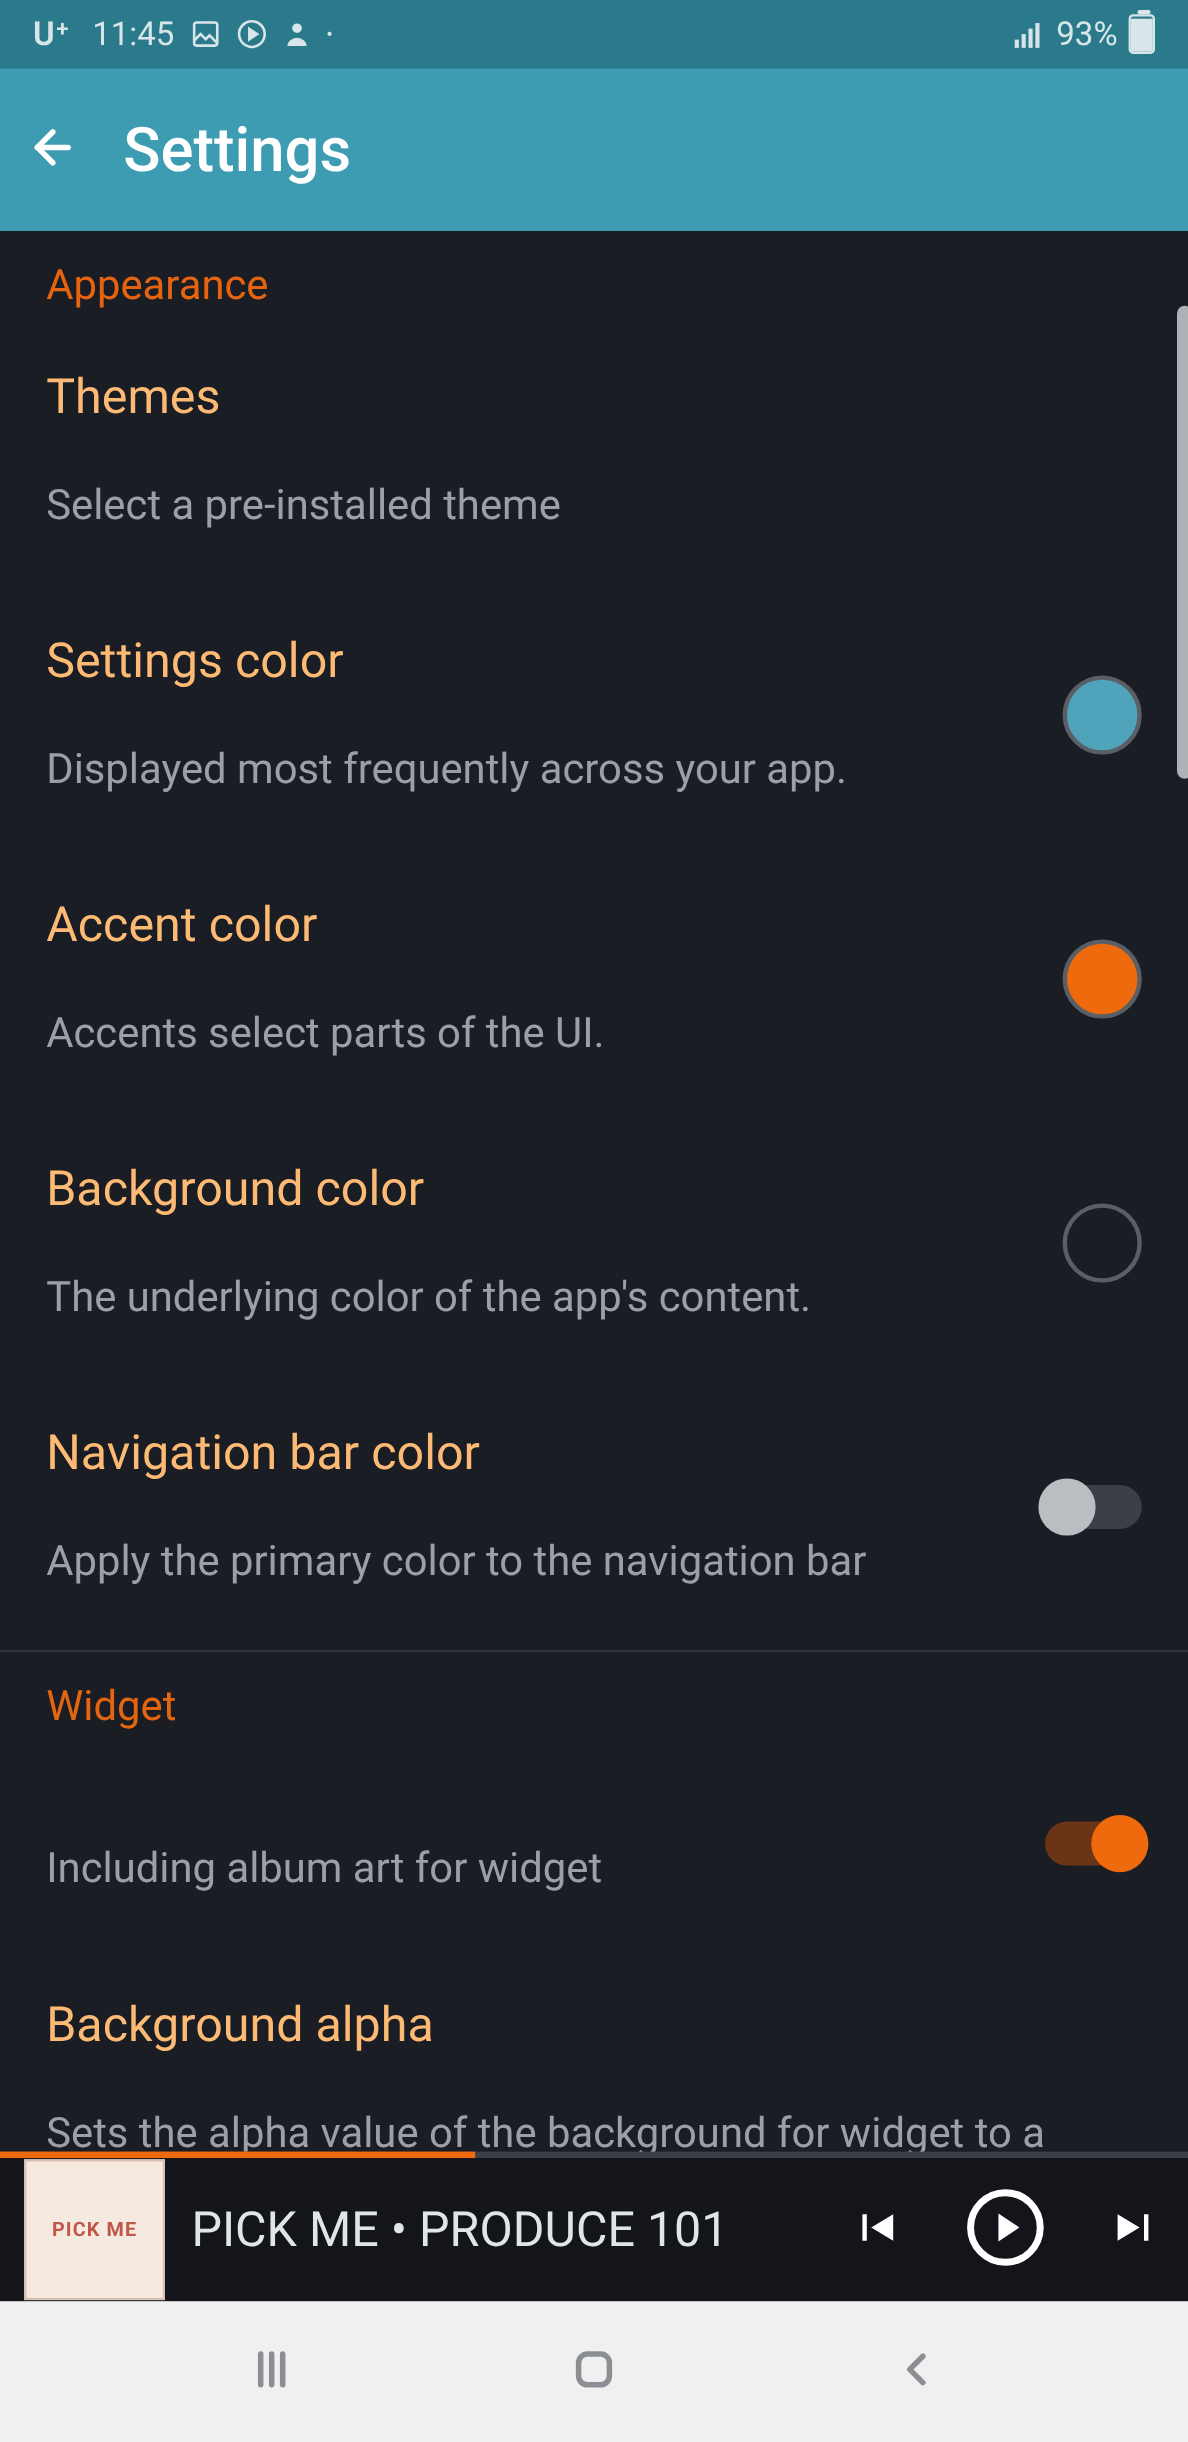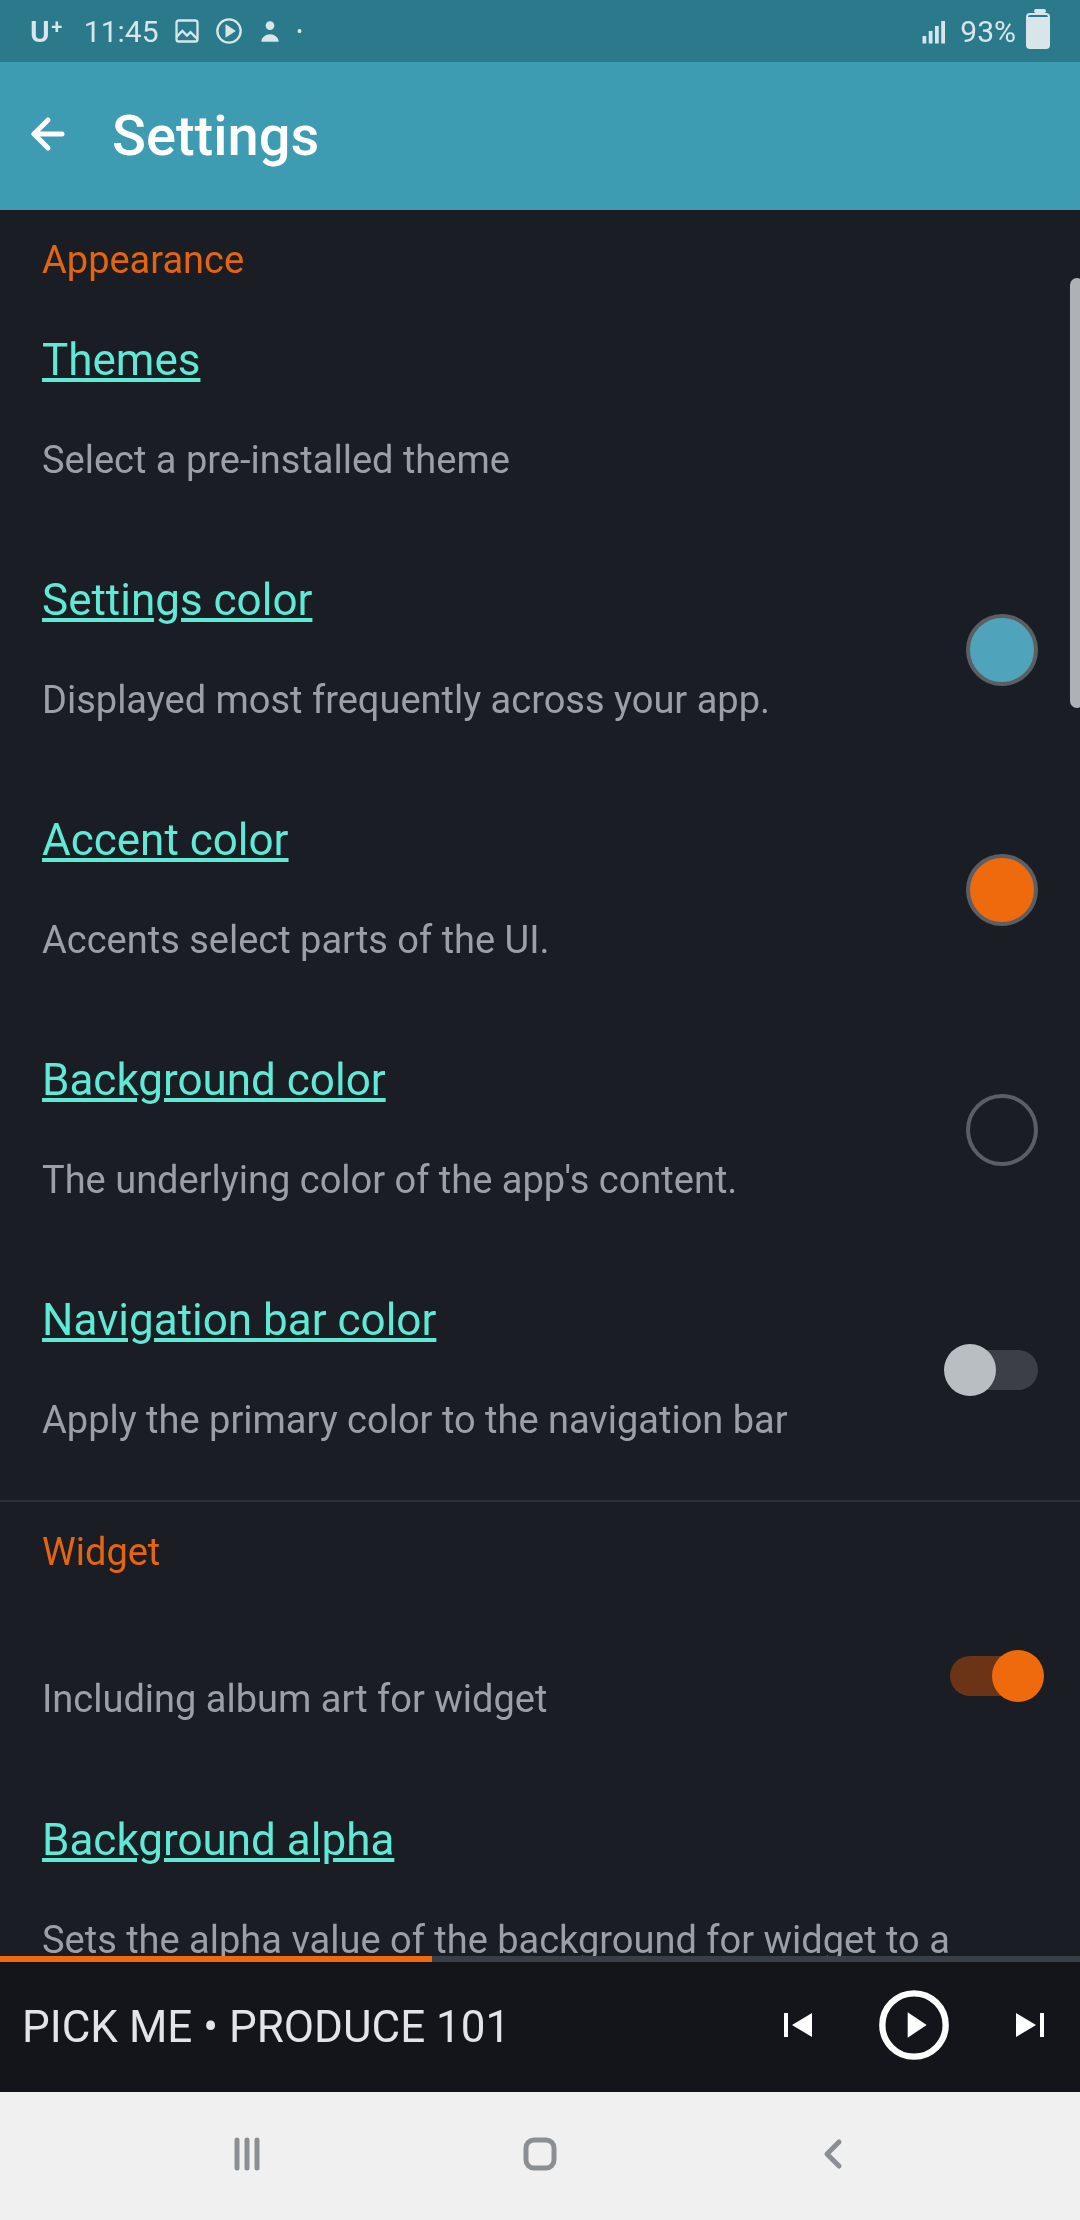--- a/index.html
+++ b/index.html
@@ -74,26 +74,25 @@
   }
 
   .setting-row {
     display: flex;
     align-items: center;
     justify-content: space-between;
     padding: 44px 0 44px 0;
   }
   .setting-text { flex: 1; padding-right: 30px; }
   .setting-title {
-    color: #5eead4;
+    color: #fdba74;
     font-size: 44px;
     font-weight: 400;
     line-height: 1.2;
     margin-bottom: 8px;
-    text-decoration: underline;
   }
   .setting-sub {
     color: #9aa0a6;
     font-size: 38px;
     font-weight: 400;
     line-height: 1.35;
     margin-top: 48px;
   }
 
   .swatch {
@@ -312,20 +311,23 @@
       <div class="setting-sub">Sets the alpha value of the background for widget to a value from 0 to 293 (0 is completely transparent, 255 is completely opaque)</div>
     </div>
   </div>
 
   <div class="progress">
     <div class="fill"></div>
   </div>
 </div>
 
 <div class="mini-player">
+  <div class="album-art">
+    <div>PICK ME</div>
+  </div>
   <div class="track-title">PICK ME • PRODUCE 101</div>
   <div class="player-controls">
     <span class="ctrl-ic">
       <svg width="48" height="48" viewBox="0 0 24 24" fill="#fff">
           <path d="M6 6h2v12H6zM20 6v12l-10-6z"></path>
         </svg>
     </span>
     <span class="ctrl-ic">
       <svg width="76" height="76" viewBox="0 0 24 24" fill="none" stroke="#fff" stroke-width="2">
           <circle cx="12" cy="12" r="10"></circle>

